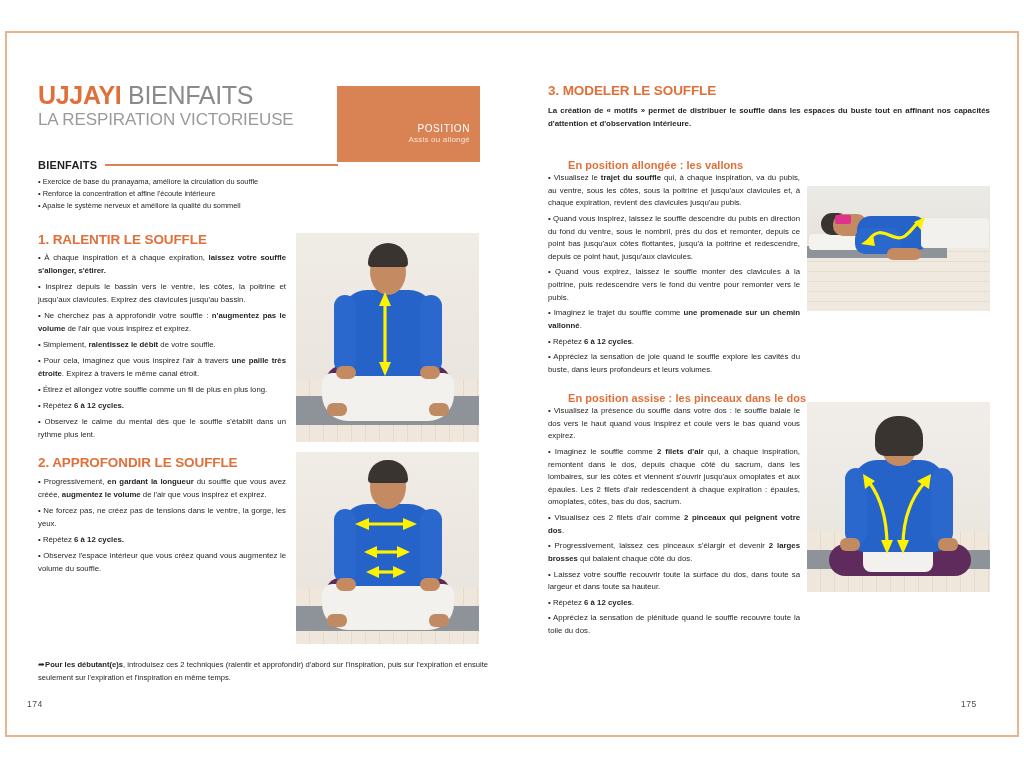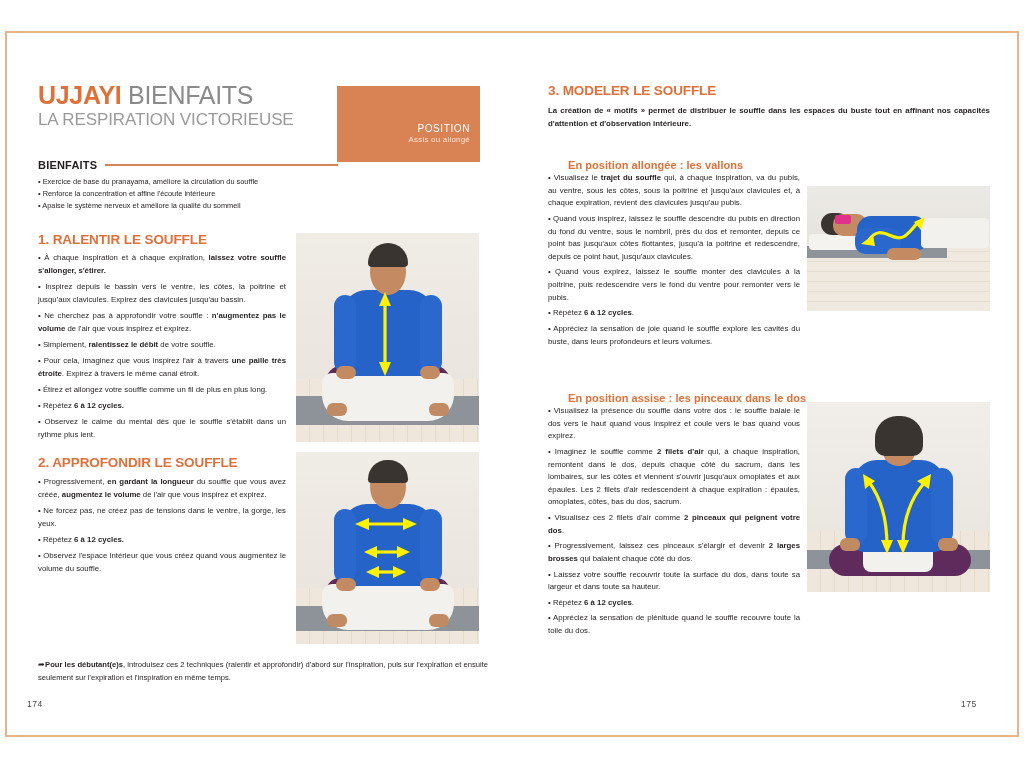--- a/index.html
+++ b/index.html
@@ -351,20 +351,21 @@
   <div class="page-right"></div>
 
   <h2 class="r-head">3. MODELER LE SOUFFLE</h2>
   <div class="r-intro">La création de « motifs » permet de distribuer le souffle dans les espaces du buste tout en affinant nos capacités d'attention et d'observation intérieure.</div>
 
   <div class="r-subhead" style="top:159px;">En position allongée : les vallons</div>
   <div class="col-right-text" style="top:172px;">
       <p>• Visualisez le <b>trajet du souffle</b> qui, à chaque inspiration, va du pubis, au ventre, sous les côtes, sous la poitrine et jusqu'aux clavicules et, à chaque expiration, revient des clavicules jusqu'au pubis.</p>
       <p>• Quand vous inspirez, laissez le souffle descendre du pubis en direction du fond du ventre, sous le nombril, près du dos et remonter, depuis ce point bas jusqu'aux côtes flottantes, jusqu'à la poitrine et redescendre, depuis ce point haut, jusqu'aux clavicules.</p>
       <p>• Quand vous expirez, laissez le souffle monter des clavicules à la poitrine, puis redescendre vers le fond du ventre pour remonter vers le pubis.</p>
+      <p>• Imaginez le trajet du souffle comme <b>une promenade sur un chemin vallonné</b>.</p>
       <p>• Répétez <b>6 à 12 cycles</b>.</p>
       <p>• Appréciez la sensation de joie quand le souffle explore les cavités du buste, dans leurs profondeurs et leurs volumes.</p>
     </div>
 
   <div class="r-subhead" style="top:392px;">En position assise : les pinceaux dans le dos</div>
   <div class="col-right-text" style="top:405px;">
       <p>• Visualisez la présence du souffle dans votre dos : le souffle balaie le dos vers le haut quand vous inspirez et coule vers le bas quand vous expirez.</p>
       <p>• Imaginez le souffle comme <b>2 filets d'air</b> qui, à chaque inspiration, remontent dans le dos, depuis chaque côté du sacrum, dans les lombaires, sur les côtes et viennent s'ouvrir jusqu'aux omoplates et aux épaules. Les 2 filets d'air redescendent à chaque expiration : épaules, omoplates, côtes, bas du dos, sacrum.</p>
       <p>• Visualisez ces 2 filets d'air comme <b>2 pinceaux qui peignent votre dos</b>.</p>
       <p>• Progressivement, laissez ces pinceaux s'élargir et devenir <b>2 larges brosses</b> qui balaient chaque côté du dos.</p>

